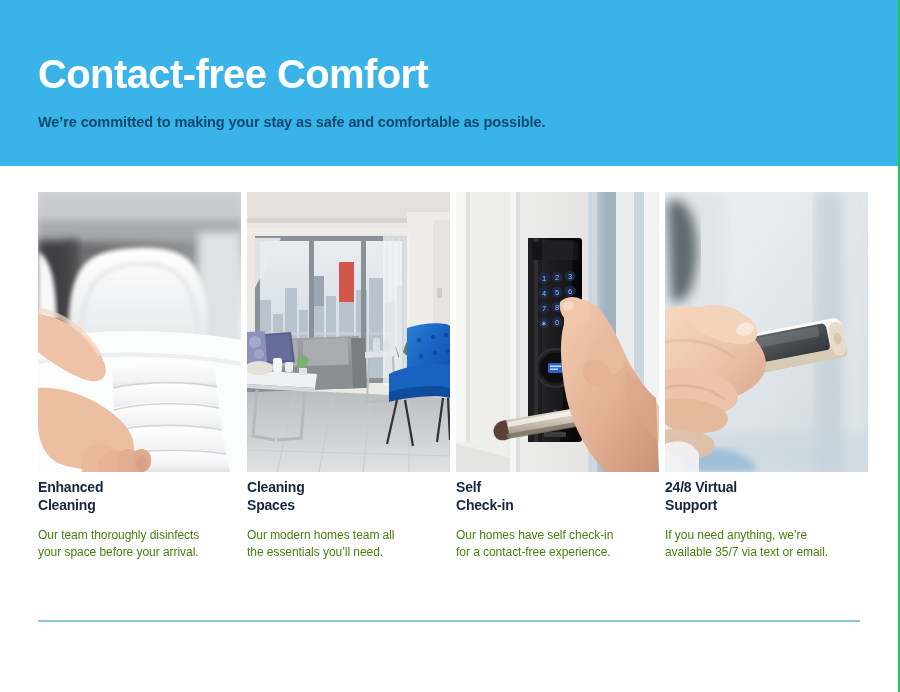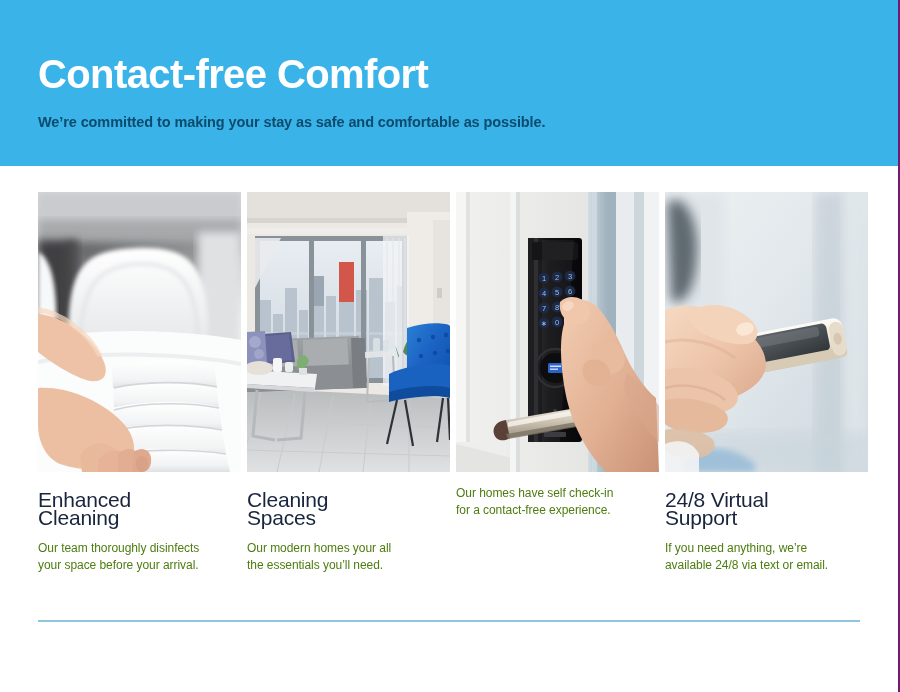--- a/index.html
+++ b/index.html
@@ -7,21 +7,21 @@
     width:900px;height:692px;
     background:#ffffff;
     font-family:"Liberation Sans", sans-serif;
     overflow:hidden;
     position:relative;
   }
   .page{
     width:900px;height:692px;position:relative;
     background:#ffffff;
     box-sizing:border-box;
-    border-right:2px solid #701a75;
+    border-right:2px solid #22c55e;
   }
 
   
   .hero{
     position:absolute;left:0;top:0;width:898px;height:166px;
     background:#3AB4E8;
   }
   .hero-title{
     position:absolute;left:38px;top:52px;
     font-size:40px;line-height:44px;font-weight:bold;
@@ -44,22 +44,22 @@
   .card{width:203px;}
 
   .thumb{
     width:203px;height:280px;
     overflow:hidden;position:relative;
     background:#e8eaec;
   }
   .thumb svg{display:block;width:203px;height:280px;}
 
   .card-title{
-    margin-top:19px;
-    font-size:21px;line-height:18px;font-weight:normal;
+    margin-top:6px;
+    font-size:14px;line-height:18px;font-weight:bold;
     color:#19243D;letter-spacing:-0.2px;
     white-space:pre-line;
   }
   .card-body{
     margin-top:13px;
     font-size:12px;line-height:16.5px;
     color:#4d7c0f;letter-spacing:-0.05px;
     white-space:pre-line;
   }
 
@@ -310,21 +310,21 @@
           <g stroke="#2f3336" stroke-width="2.2" fill="none">
             <path d="M150 208 L140 252"></path>
             <path d="M158 208 L166 254"></path>
             <path d="M196 206 L190 250"></path>
             <path d="M201 206 L203 248"></path>
           </g>
         </svg>
       </div>
       <div class="card-title">Cleaning
 Spaces</div>
-      <div class="card-body">Our modern homes your all
+      <div class="card-body">Our modern homes team all
 the essentials you’ll need.</div>
     </div>
 
     <div class="card">
       <div class="thumb">
         <svg viewBox="0 0 203 280" preserveAspectRatio="xMidYMid slice" aria-hidden="true">
           <defs>
             <linearGradient id="door3" x1="0" y1="0" x2="1" y2="0">
               <stop offset="0%" stop-color="#f1f1ef"></stop>
               <stop offset="60%" stop-color="#e6e6e4"></stop>
@@ -430,20 +430,22 @@
           <path d="M104 110 C112 102 126 104 132 114 C138 124 130 134 118 132
                    C110 130 102 122 104 110 Z" fill="#f0c7ab"></path>
           <ellipse cx="112" cy="114" rx="6" ry="4.5" fill="#f8dcc8" opacity=".8" transform="rotate(-28 112 114)"></ellipse>
 
           <path d="M138 152 C150 144 164 150 168 162 C172 176 160 186 148 180 C138 175 132 162 138 152 Z" fill="#e8bb9e"></path>
           <path d="M130 170 C140 164 152 170 154 180 C156 192 144 198 134 192 C126 187 124 176 130 170 Z" fill="#e2b194" opacity=".9"></path>
 
           <path d="M170 180 C184 192 196 204 203 214 L203 250 C188 236 174 214 168 196 Z" fill="#d9a88c" opacity=".55"></path>
         </svg>
       </div>
+      <div class="card-title">Self
+Check-in</div>
       <div class="card-body">Our homes have self check-in
 for a contact-free experience.</div>
     </div>
 
     <div class="card">
       <div class="thumb">
         <svg viewBox="0 0 203 280" preserveAspectRatio="xMidYMid slice" aria-hidden="true">
           <defs>
             <linearGradient id="bg4" x1="0" y1="0" x2="1" y2="1">
               <stop offset="0%" stop-color="#edf1f3"></stop>
@@ -508,20 +510,20 @@
 
           <path d="M0 150 C24 144 52 152 70 166" fill="none" stroke="#d9a98c" stroke-width="3" opacity=".4"></path>
           <path d="M0 196 C22 190 46 196 60 208" fill="none" stroke="#d3a186" stroke-width="2.5" opacity=".4"></path>
 
           <path d="M0 252 C14 246 28 250 34 262 L34 280 L0 280 Z" fill="#f3f4f5" opacity=".9"></path>
         </svg>
       </div>
       <div class="card-title">24/8 Virtual
 Support</div>
       <div class="card-body">If you need anything, we’re
-available 24/8 via text or email.</div>
+available 35/7 via text or email.</div>
     </div>
 
   </div>
 
   <div class="divider"></div>
 
 </div>
 
 </body></html>

